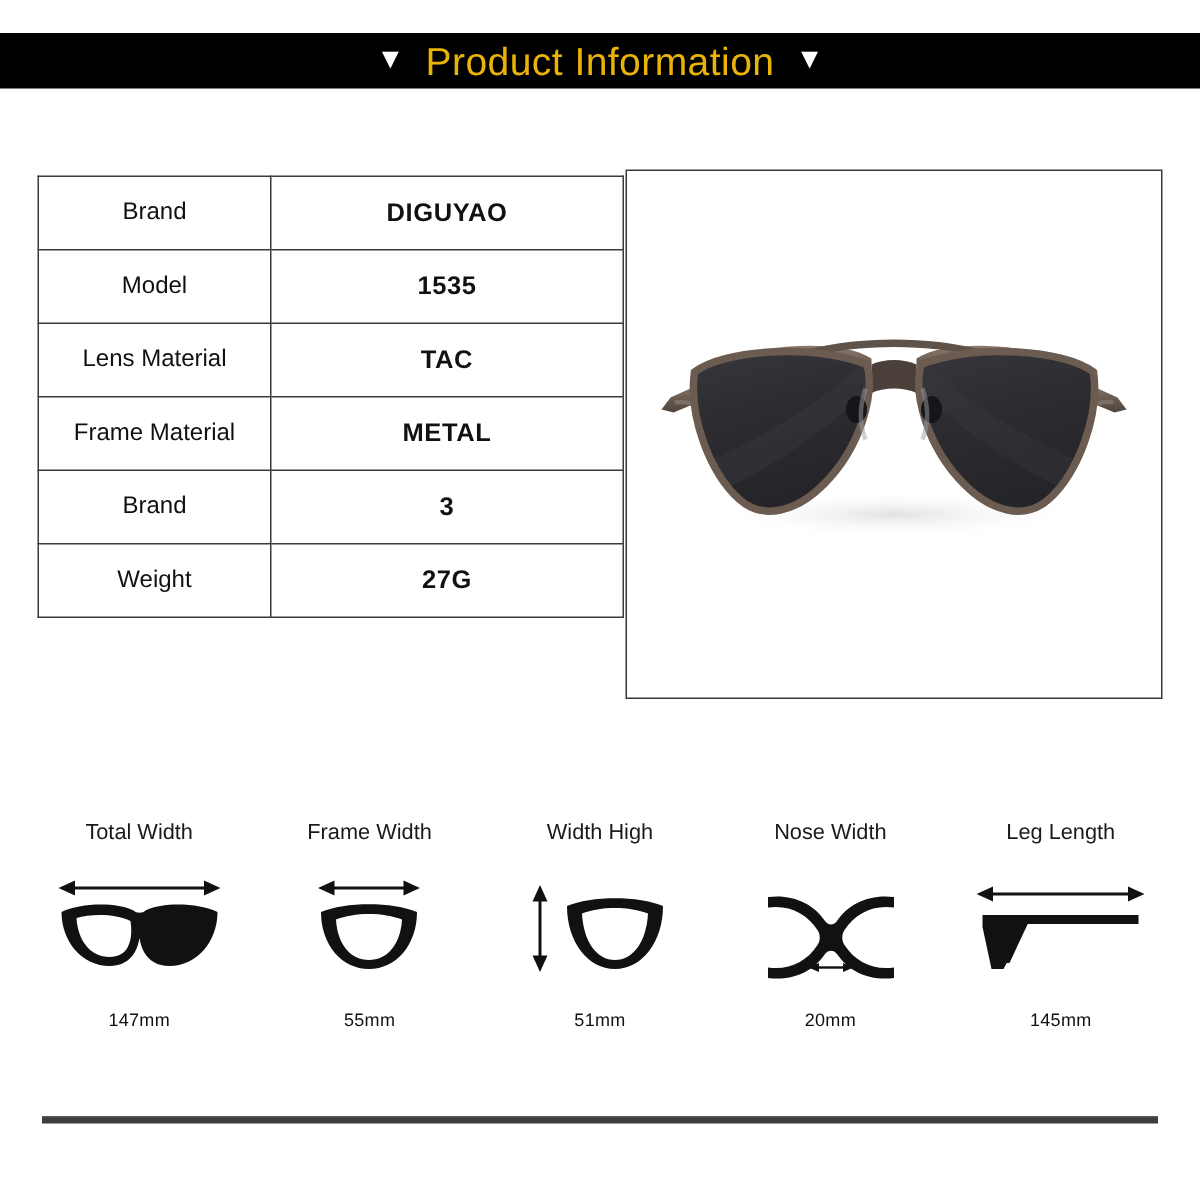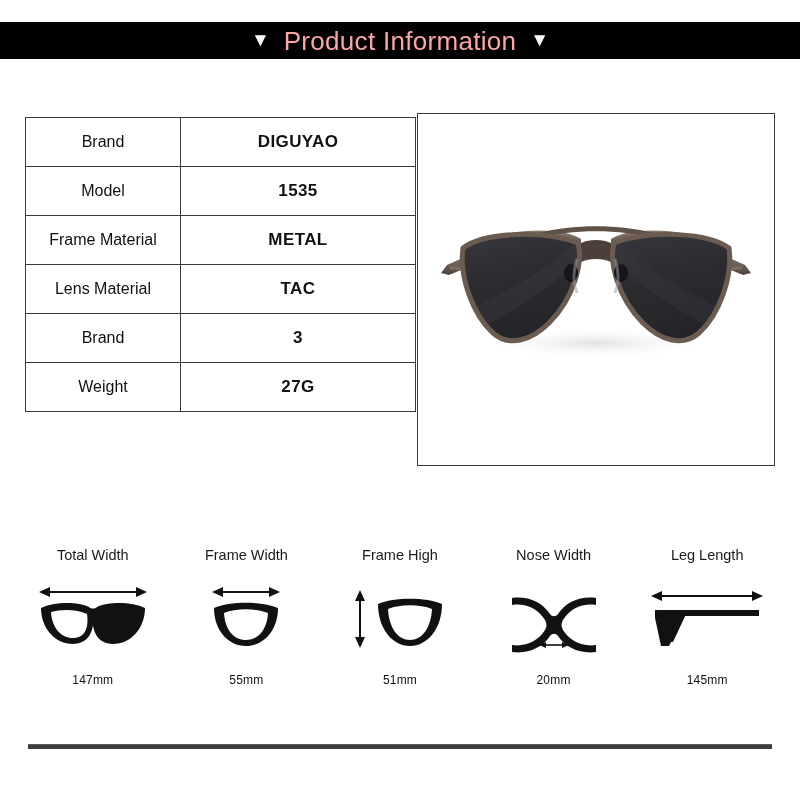--- a/index.html
+++ b/index.html
@@ -22,21 +22,21 @@
     top: 22px;
     width: 800px;
     height: 37px;
     background: #000000;
     display: flex;
     align-items: center;
     justify-content: center;
     gap: 14px;
   }
   .header-title {
-    color: #fca5a5;
+    color: #eab308;
     font-size: 26px;
     font-weight: 400;
     letter-spacing: 0.3px;
     line-height: 1;
     white-space: nowrap;
   }
   .tri {
     color: #ffffff;
     font-size: 19px;
     line-height: 1;
@@ -156,26 +156,26 @@
   <tbody>
     <tr>
       <td class="spec-label">Brand</td>
       <td class="spec-value">DIGUYAO</td>
     </tr>
     <tr>
       <td class="spec-label">Model</td>
       <td class="spec-value">1535</td>
     </tr>
     <tr>
+      <td class="spec-label">Lens Material</td>
+      <td class="spec-value">TAC</td>
+    </tr>
+    <tr>
       <td class="spec-label">Frame Material</td>
       <td class="spec-value">METAL</td>
-    </tr>
-    <tr>
-      <td class="spec-label">Lens Material</td>
-      <td class="spec-value">TAC</td>
     </tr>
     <tr>
       <td class="spec-label">Brand</td>
       <td class="spec-value">3</td>
     </tr>
     <tr>
       <td class="spec-label">Weight</td>
       <td class="spec-value">27G</td>
     </tr>
   </tbody>
@@ -278,21 +278,21 @@
         <g fill="#111">
           <path d="M28 26 C44 19, 76 19, 92 26 C92 48, 78 64, 60 64 C42 64, 28 48, 28 26 Z
                    M38 31 C39 48, 48 58, 60 58 C72 58, 81 48, 82 31 C70 26, 50 26, 38 31 Z"></path>
         </g>
       </svg>
     </div>
     <div class="measure-value">55mm</div>
   </div>
 
   <div class="measure-cell">
-    <div class="measure-label">Frame High</div>
+    <div class="measure-label">Width High</div>
     <div class="measure-figure">
       <svg width="120" height="72" viewBox="0 0 120 72">
         <g stroke="#111" stroke-width="2" fill="none">
           <line x1="20" y1="17" x2="20" y2="57"></line>
         </g>
         <polygon points="20,8 15,19 25,19" fill="#111"></polygon>
         <polygon points="20,66 15,55 25,55" fill="#111"></polygon>
         <g fill="#111">
           <path d="M38 22 C54 15, 86 15, 102 22 C102 46, 88 64, 70 64 C52 64, 38 46, 38 22 Z
                    M48 27 C49 46, 58 58, 70 58 C82 58, 91 46, 92 27 C80 22, 60 22, 48 27 Z"></path>

